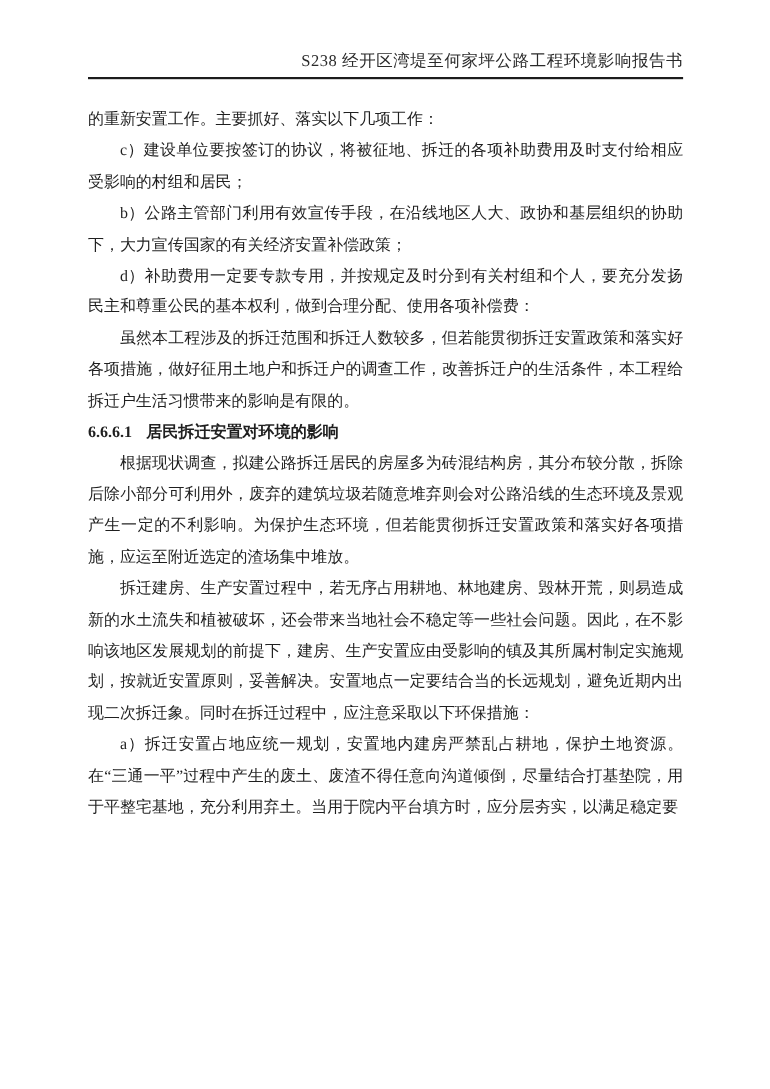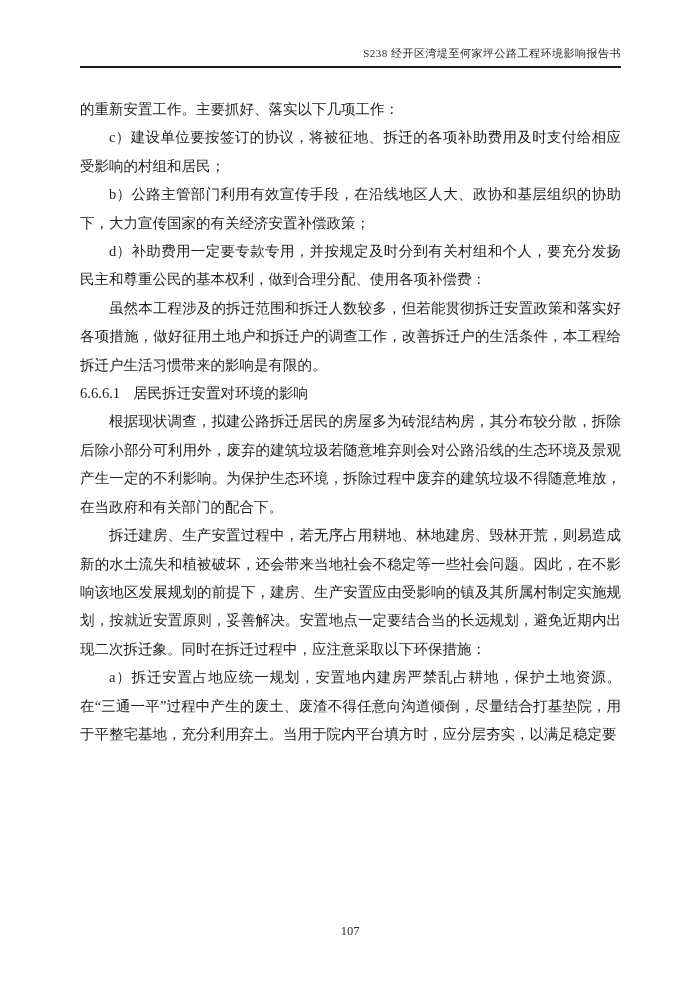--- a/index.html
+++ b/index.html
@@ -15,21 +15,21 @@
     font-family: "Liberation Serif", "DejaVu Serif", serif;
     color: #1f1f1f;
     overflow: hidden;
   }
   .header {
     position: absolute;
     top: 46px;
     left: 80px;
     width: 541px;
     text-align: right;
-    font-size: 11px;
+    font-size: 15px;
     letter-spacing: 0.5px;
     color: #2a2a2a;
     padding-bottom: 5px;
     border-bottom: 2px solid #1c1c1c;
   }
   .content {
     position: absolute;
     top: 95px;
     left: 80px;
     width: 541px;
@@ -42,21 +42,21 @@
     text-indent: 2em;
   }
   .para.no-indent {
     text-indent: 0;
   }
   .heading {
     margin: 0;
     text-indent: 0;
     font-family: "Liberation Sans", "DejaVu Sans", sans-serif;
     font-size: 14.6px;
-    font-weight: normal;
+    font-weight: bold;
   }
   .heading .heading-number {
     margin-right: 0.6em;
     font-family: "Liberation Serif", "DejaVu Serif", serif;
   }
   .footer {
     position: absolute;
     top: 924px;
     left: 0;
     width: 700px;
@@ -77,22 +77,19 @@
   <div class="content">
     <p class="para no-indent">的重新安置工作。主要抓好、落实以下几项工作：</p>
     <p class="para">c）建设单位要按签订的协议，将被征地、拆迁的各项补助费用及时支付给相应受影响的村组和居民；</p>
     <p class="para">b）公路主管部门利用有效宣传手段，在沿线地区人大、政协和基层组织的协助下，大力宣传国家的有关经济安置补偿政策；</p>
     <p class="para">d）补助费用一定要专款专用，并按规定及时分到有关村组和个人，要充分发扬民主和尊重公民的基本权利，做到合理分配、使用各项补偿费：</p>
     <p class="para">虽然本工程涉及的拆迁范围和拆迁人数较多，但若能贯彻拆迁安置政策和落实好各项措施，做好征用土地户和拆迁户的调查工作，改善拆迁户的生活条件，本工程给拆迁户生活习惯带来的影响是有限的。</p>
     <p class="heading">
       <span class="heading-number">6.6.6.1</span>
       <span>居民拆迁安置对环境的影响</span>
     </p>
-    <p class="para">根据现状调查，拟建公路拆迁居民的房屋多为砖混结构房，其分布较分散，拆除后除小部分可利用外，废弃的建筑垃圾若随意堆弃则会对公路沿线的生态环境及景观产生一定的不利影响。为保护生态环境，拆除过程中废弃的建筑垃圾不得随意堆放，在当政府和有关部门的配合下。</p>
+    <p class="para">根据现状调查，拟建公路拆迁居民的房屋多为砖混结构房，其分布较分散，拆除后除小部分可利用外，废弃的建筑垃圾若随意堆弃则会对公路沿线的生态环境及景观产生一定的不利影响。为保护生态环境，但若能贯彻拆迁安置政策和落实好各项措施，应运至附近选定的渣场集中堆放。</p>
     <p class="para">拆迁建房、生产安置过程中，若无序占用耕地、林地建房、毁林开荒，则易造成新的水土流失和植被破坏，还会带来当地社会不稳定等一些社会问题。因此，在不影响该地区发展规划的前提下，建房、生产安置应由受影响的镇及其所属村制定实施规划，按就近安置原则，妥善解决。安置地点一定要结合当的长远规划，避免近期内出现二次拆迁象。同时在拆迁过程中，应注意采取以下环保措施：</p>
     <p class="para">a）拆迁安置占地应统一规划，安置地内建房严禁乱占耕地，保护土地资源。在“三通一平”过程中产生的废土、废渣不得任意向沟道倾倒，尽量结合打基垫院，用于平整宅基地，充分利用弃土。当用于院内平台填方时，应分层夯实，以满足稳定要</p>
   </div>
 
-  <div class="footer">
-    <span>107</span>
-  </div>
 
 </div>
 
 </body></html>

